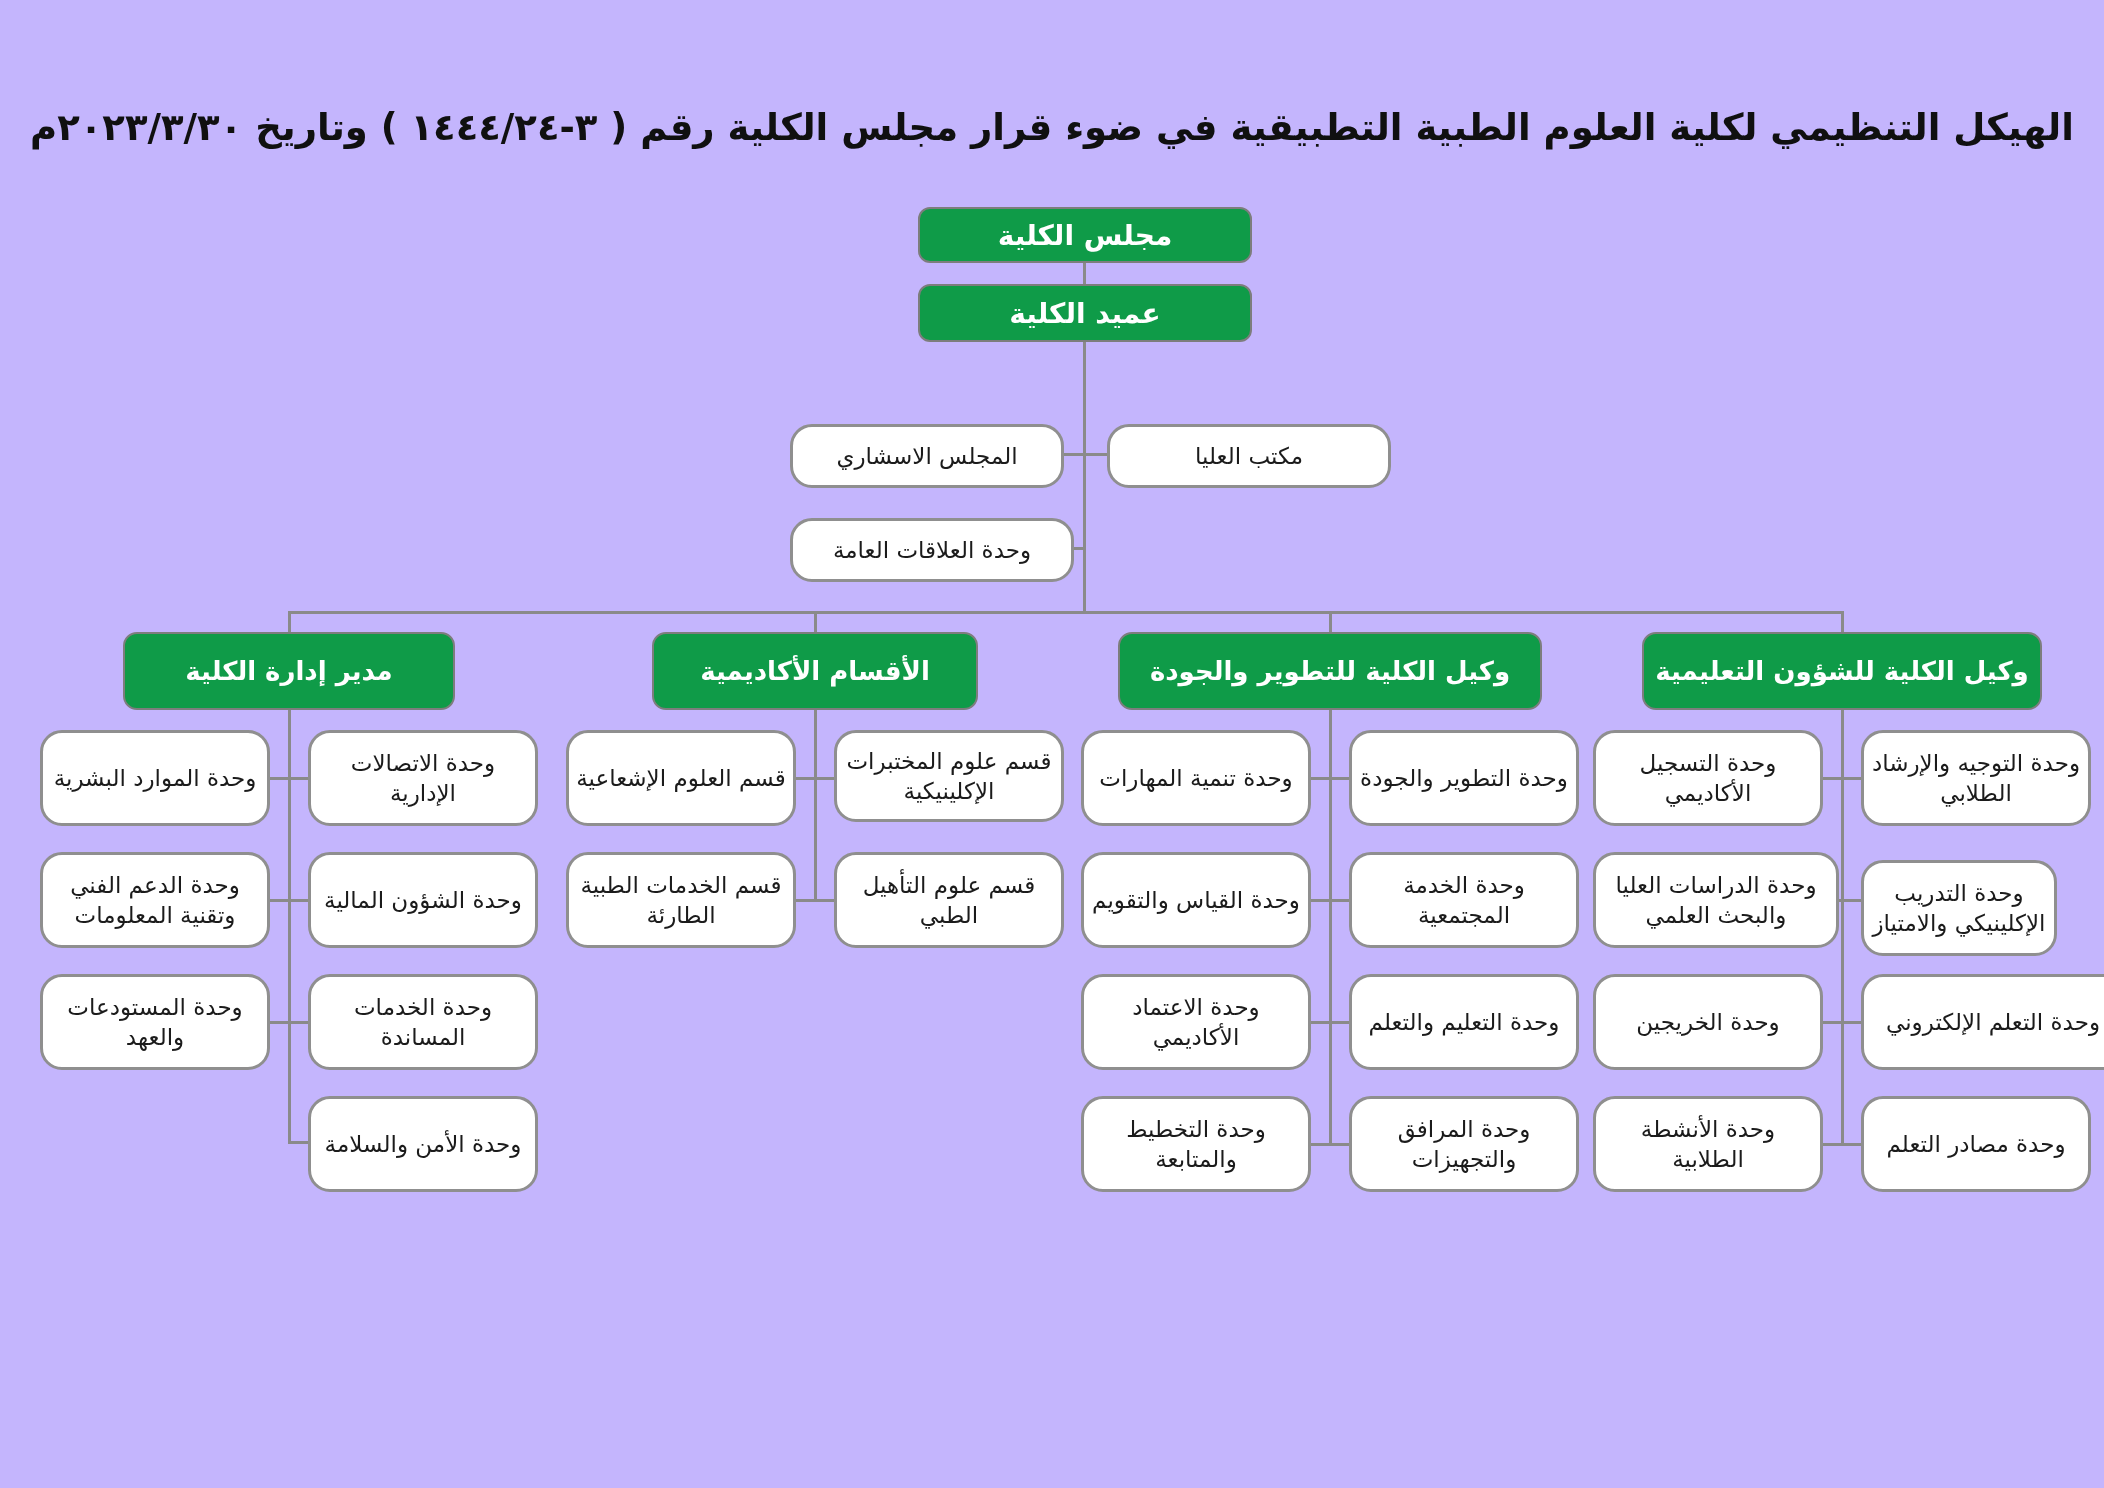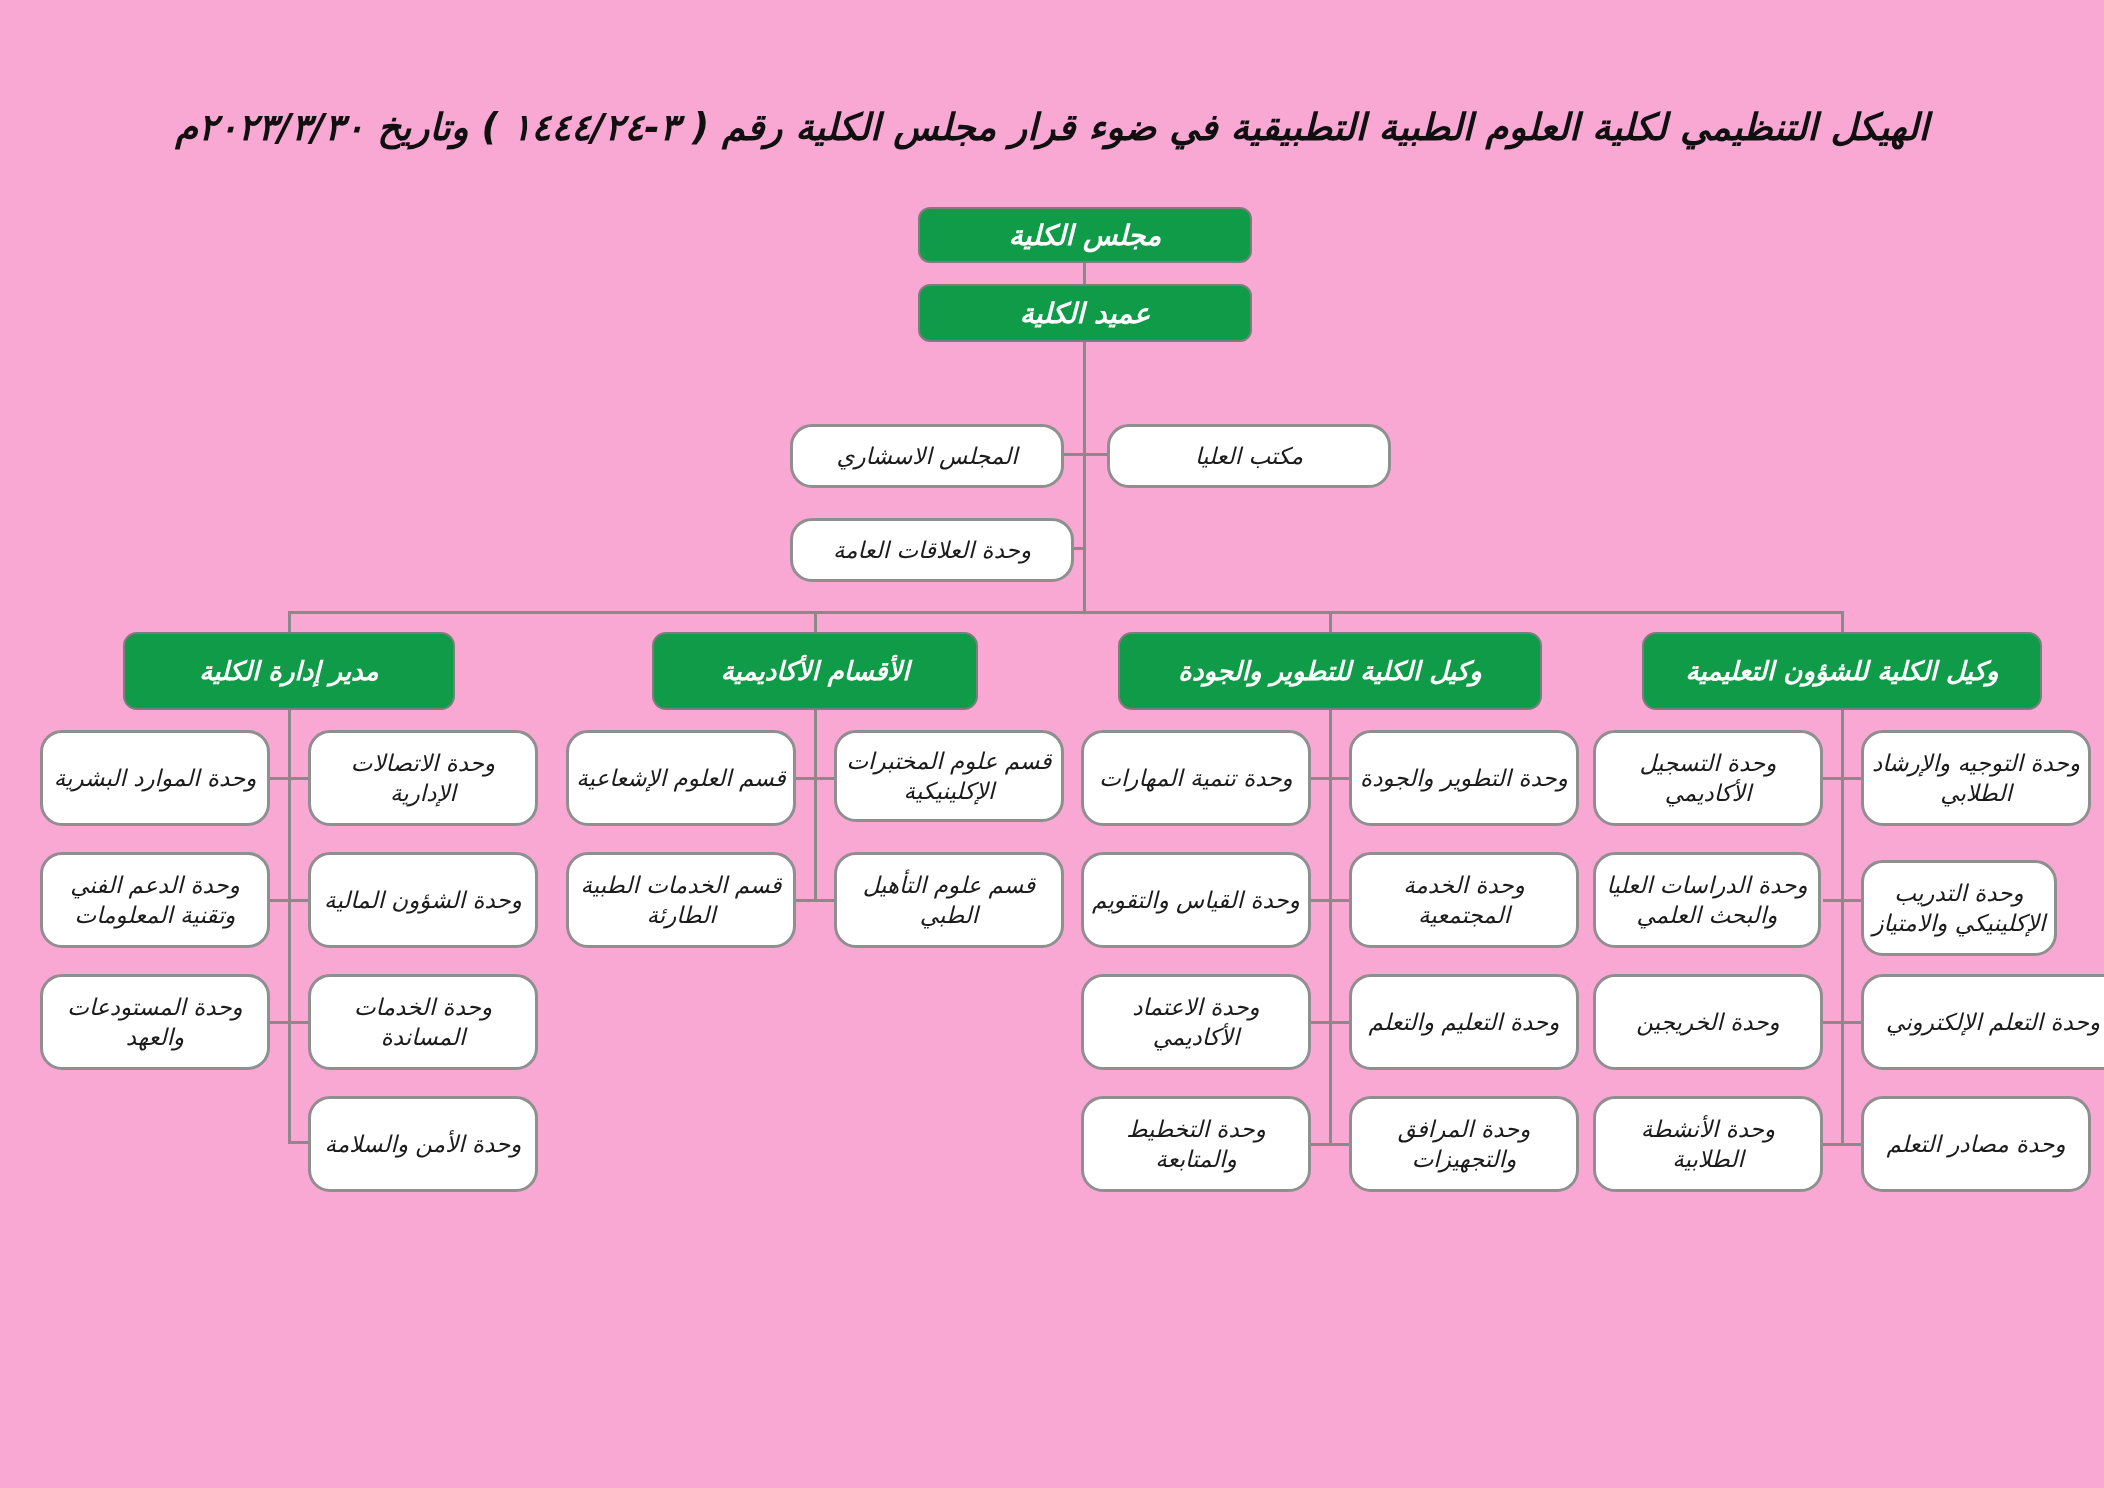--- a/index.html
+++ b/index.html
@@ -1,17 +1,17 @@
 <!DOCTYPE html>
 <html lang="ar"><head>
 <meta charset="utf-8">
 <style>
   html,body{margin:0;padding:0;background:#ffffff;}
   body{font-family:"DejaVu Sans", sans-serif;}
-  #canvas{position:relative;width:2104px;height:1488px;background:#f9a8d4;overflow:hidden;font-style:italic;}
+  #canvas{position:relative;width:2104px;height:1488px;background:#c4b5fd;overflow:hidden;}
   .title{position:absolute;top:106px;left:0;width:100%;text-align:center;direction:rtl;
          font-weight:bold;font-size:37px;color:#101010;white-space:nowrap;letter-spacing:-0.5px;}
   .gbox{position:absolute;background:#0f9b48;border:2px solid #7d7d7d;border-radius:12px;
         display:flex;align-items:center;justify-content:center;color:#ffffff;font-weight:bold;
         direction:rtl;text-align:center;box-sizing:border-box;font-size:28px;}
   .hdr{font-size:26px;border-radius:14px;}
   .box{position:absolute;background:#ffffff;border:3px solid #8f8f8f;border-radius:22px;
        display:flex;align-items:center;justify-content:center;text-align:center;direction:rtl;
        font-size:23px;color:#1b1b1b;line-height:1.32;padding:4px 6px;box-sizing:border-box;}
   .ln{position:absolute;background:#8a8a8a;}
@@ -84,21 +84,21 @@
   <div class="box" style="left:1081px;top:730px;width:230px;height:96px">وحدة تنمية المهارات</div>
   <div class="box" style="left:1081px;top:852px;width:230px;height:96px">وحدة القياس والتقويم</div>
   <div class="box" style="left:1081px;top:974px;width:230px;height:96px">وحدة الاعتماد الأكاديمي</div>
   <div class="box" style="left:1081px;top:1096px;width:230px;height:96px">وحدة التخطيط والمتابعة</div>
   <div class="box" style="left:1349px;top:730px;width:230px;height:96px">وحدة التطوير والجودة</div>
   <div class="box" style="left:1349px;top:852px;width:230px;height:96px">وحدة الخدمة المجتمعية</div>
   <div class="box" style="left:1349px;top:974px;width:230px;height:96px">وحدة التعليم والتعلم</div>
   <div class="box" style="left:1349px;top:1096px;width:230px;height:96px">وحدة المرافق والتجهيزات</div>
 
   <div class="box" style="left:1593px;top:730px;width:230px;height:96px">وحدة التسجيل الأكاديمي</div>
-  <div class="box" style="left:1593px;top:852px;width:228px;height:96px">وحدة الدراسات العليا والبحث العلمي</div>
+  <div class="box" style="left:1593px;top:852px;width:246px;height:96px">وحدة الدراسات العليا والبحث العلمي</div>
   <div class="box" style="left:1593px;top:974px;width:230px;height:96px">وحدة الخريجين</div>
   <div class="box" style="left:1593px;top:1096px;width:230px;height:96px">وحدة الأنشطة الطلابية</div>
   <div class="box" style="left:1861px;top:730px;width:230px;height:96px">وحدة التوجيه والإرشاد الطلابي</div>
   <div class="box" style="left:1861px;top:860px;width:196px;height:96px">وحدة التدريب الإكلينيكي والامتياز</div>
   <div class="box" style="left:1861px;top:974px;width:264px;height:96px">وحدة التعلم الإلكتروني</div>
   <div class="box" style="left:1861px;top:1096px;width:230px;height:96px">وحدة مصادر التعلم</div>
 
 </div>
 
 </body></html>

